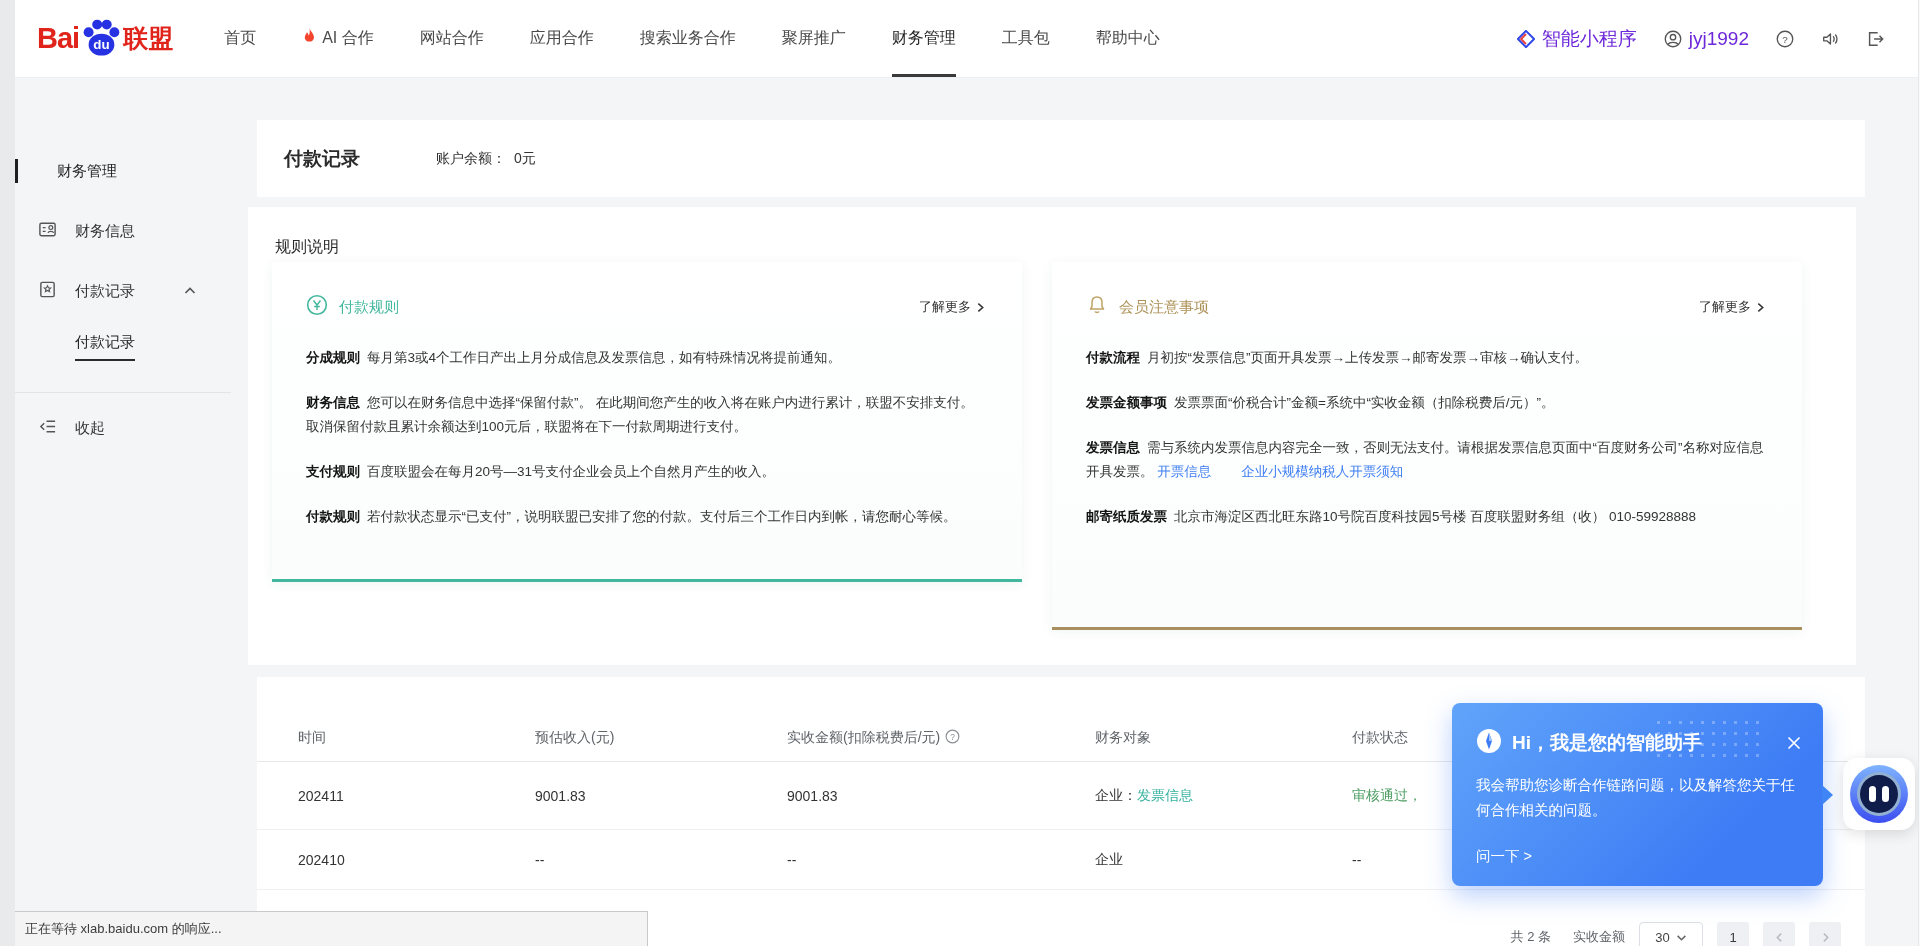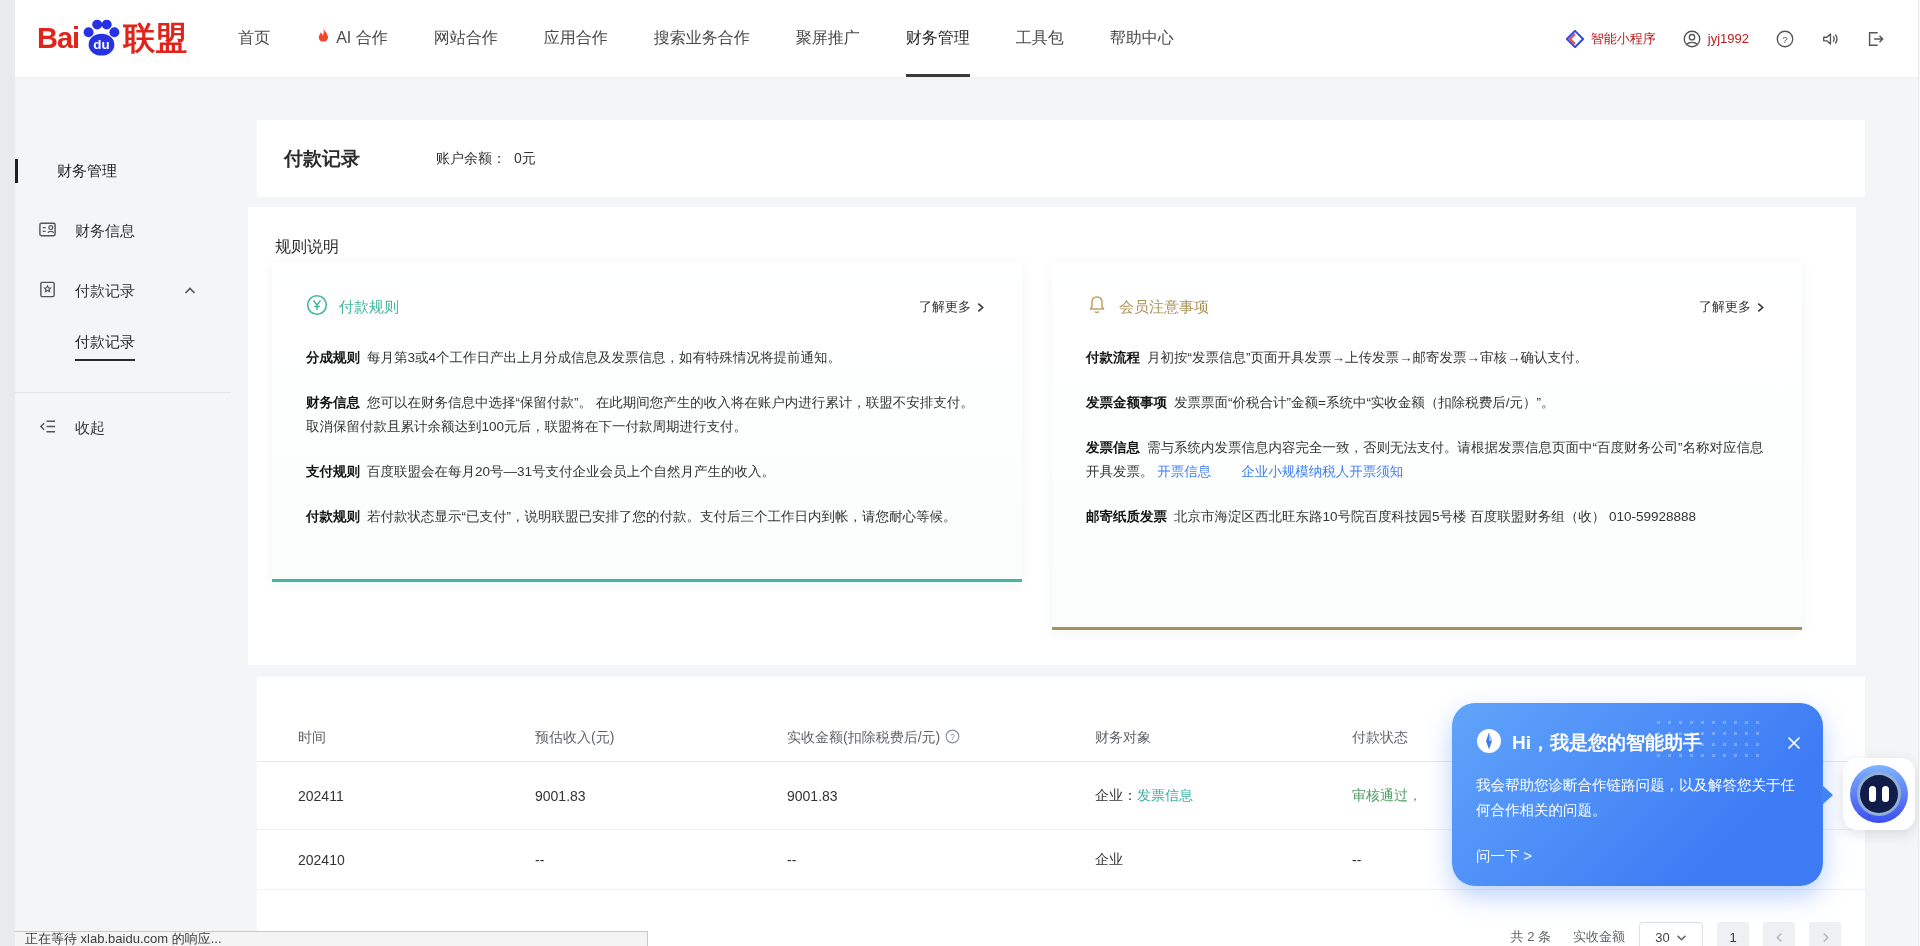--- a/index.html
+++ b/index.html
@@ -7,29 +7,29 @@
   .viewport {
     position:relative; width:1920px; height:946px; overflow:hidden;
     background:#f4f5f7; font-family:"Liberation Sans","DejaVu Sans",sans-serif; color:#333;margin-left:15px;
   }
   
   .topnav { position:absolute; top:0; left:0; width:1903px; height:78px; background:#fff;
             display:flex; align-items:center; border-bottom:1px solid #eef0f2; z-index:10; }
   .logo { display:flex; align-items:center; margin:0 28px 0 22px; }
   .logo-bai { color:#e0241b; font-weight:bold; font-size:29px; letter-spacing:-1px; }
   .logo-paw { width:42px; height:42px; margin:0 1px; }
-  .logo-union { color:#e0241b; font-weight:bold; font-size:32px; }
+  .logo-union { color:#e0241b; font-weight:bold; font-size:25px; }
   .nav-items { display:flex; height:100%; align-items:center; }
   .nav-item { position:relative; height:100%; display:flex; align-items:center; gap:5px;
               padding:0 23px; font-size:16px; color:#4a4a4a; cursor:pointer; }
   .nav-item.active { color:#1f1f1f; }
   .nav-underline { position:absolute; bottom:0; left:23px; right:23px; height:3px; background:#3a3a3a; }
   .flame { width:15px; height:18px; }
   .nav-right { margin-left:auto; display:flex; align-items:center; gap:27px; padding-right:34px; }
-  .nav-chip { display:flex; align-items:center; gap:7px; font-size:13px; color:#b91c1c; cursor:pointer; }
+  .nav-chip { display:flex; align-items:center; gap:7px; font-size:19px; color:#6d28d9; cursor:pointer; }
   .icon16 { width:18px; height:18px; display:block; }
   
   .scrollbar { position:absolute; right:0; top:0; width:17px; height:946px; background:#f8f9fa;
                border-left:1px solid #e7e8ea; z-index:50; }
   .sb-btn { position:absolute; left:0; width:17px; height:17px; display:flex; align-items:center;
             justify-content:center; color:#8f9296; font-size:8px; }
   .sb-thumb { position:absolute; left:3px; top:54px; width:11px; height:180px; background:#cdd0d4; border-radius:6px; }
   
   .sidebar { position:absolute; left:0; top:78px; width:242px; bottom:0; }
   .side-title { position:relative; margin-top:80px; padding-left:42px; font-size:15px; color:#262626; height:26px; line-height:26px; }
@@ -81,21 +81,21 @@
   .pagination { position:absolute; right:24px; top:245px; display:flex; align-items:center; font-size:13px; color:#5f6368; }
   .pg-total { margin-right:22px; }
   .pg-label { margin-right:14px; }
   .pg-select { width:64px; height:30px; border:1px solid #dcdfe6; border-radius:4px; background:#fff;
                display:flex; align-items:center; justify-content:center; gap:6px; color:#444; cursor:pointer; }
   .pg-box { width:32px; height:30px; margin-left:14px; background:#eef0f3; border-radius:3px;
             display:flex; align-items:center; justify-content:center; color:#3a3a3a; cursor:pointer; }
   .pg-box.dim { color:#b7bcc2; }
   .chev { width:11px; height:11px; }
   
-  .assistant-pop { position:absolute; left:1437px; top:703px; width:371px; height:183px; border-radius:23px;
+  .assistant-pop { position:absolute; left:1437px; top:703px; width:371px; height:183px; border-radius:8px;
                    background:linear-gradient(135deg,#60a4fa 0%,#3d7cf5 75%); color:#fff;
                    box-shadow:0 10px 26px rgba(61,124,245,.35); z-index:40; }
   .pop-deco { position:absolute; right:60px; top:14px; width:110px; height:44px;
               background-image:radial-gradient(rgba(255,255,255,.35) 1.5px, transparent 1.6px);
               background-size:11px 11px; opacity:.8; }
   .pop-head { display:flex; align-items:center; padding:25px 20px 0 24px; position:relative; }
   .pop-title { font-size:19px; font-weight:bold; margin-left:10px; }
   .pop-close { margin-left:auto; width:18px; height:18px; cursor:pointer; }
   .pop-body { padding:15px 24px 0 24px; font-size:14.5px; line-height:25px; }
   .pop-cta { position:absolute; left:24px; bottom:20px; font-size:14.5px; cursor:pointer; }
@@ -104,21 +104,21 @@
   .assistant-dock { position:absolute; left:1828px; top:758px; width:72px; height:72px; background:#fff;
                     border-radius:14px; box-shadow:0 4px 14px rgba(0,0,0,.12); z-index:39;
                     display:flex; align-items:center; justify-content:center; cursor:pointer; }
   .robot { width:58px; height:58px; border-radius:50%;
            background:linear-gradient(180deg,#7fb3ff 0%,#3b4ef0 100%);
            display:flex; align-items:center; justify-content:center; }
   .robot-face { width:44px; height:44px; border-radius:50%; background:#101c4a;
                 border:3px solid rgba(190,225,255,.75); display:flex; align-items:center; justify-content:center; gap:6px; }
   .robot-eye { width:7px; height:16px; background:#fff; border-radius:3.5px; }
   
-  .status-bar { position:absolute; left:0; bottom:0; width:633px; height:15px; background:#f4f4f4;
+  .status-bar { position:absolute; left:0; bottom:0; width:633px; height:35px; background:#f4f4f4;
                 border-top:1px solid #c9c9c9; border-right:1px solid #c9c9c9;
                 display:flex; align-items:center; padding-left:10px; font-size:13px; color:#3c3c3c; z-index:60; }
 </style>
 </head>
 <body>
 
 <div class="viewport">
 
   <div class="topnav">
     <div class="logo">

